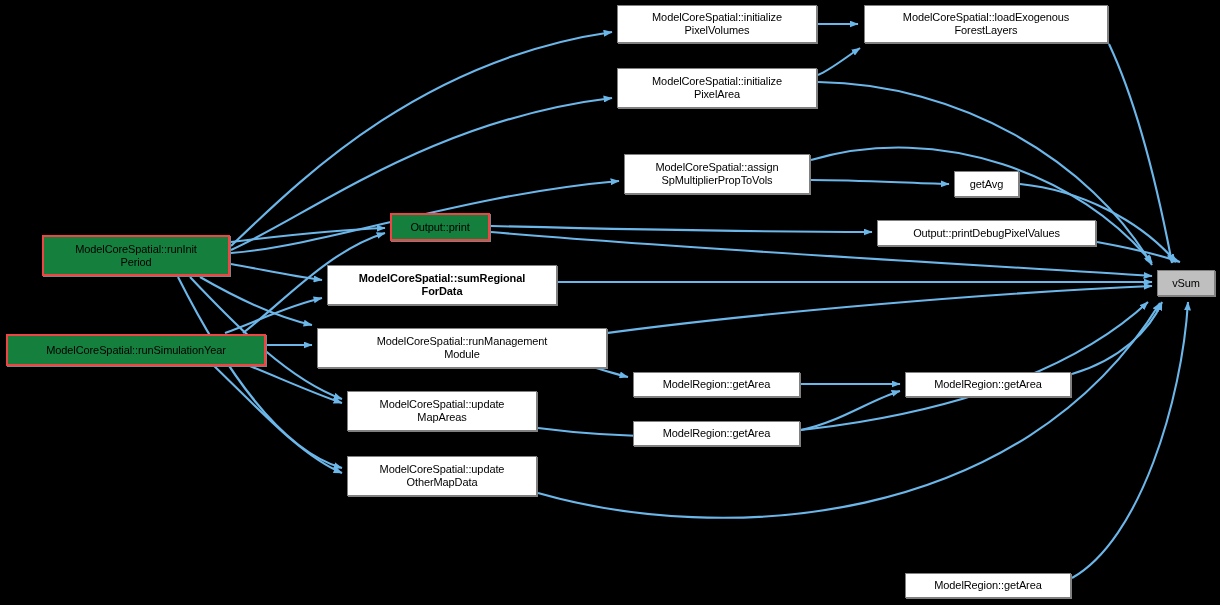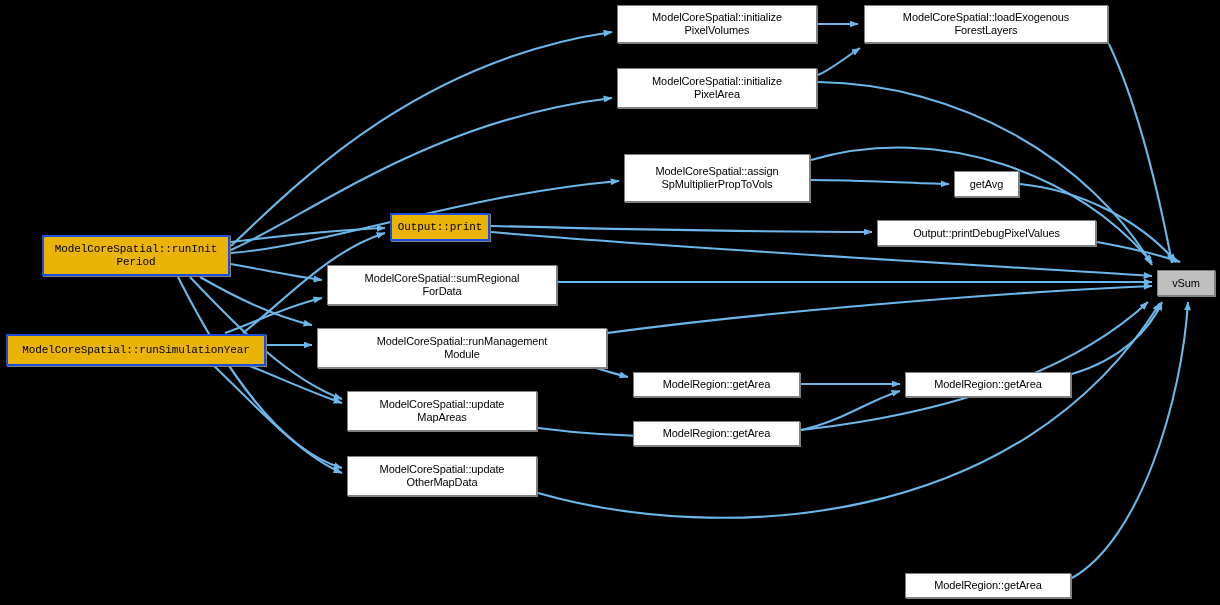--- a/index.html
+++ b/index.html
@@ -41,24 +41,23 @@
     background: #ffffff;
     border: 1px solid #808080;
     box-shadow: 1px 1px 0 0 #808080;
   }
   .node.current {
     background: #bfbfbf;
     border: 1px solid #808080;
     box-shadow: 1px 1px 0 0 #808080;
   }
   .node.highlight {
-    background: #eab308;
-    border: 2px solid #1d4ed8;
+    background: #15803d;
+    border: 2px solid #ef4444;
     box-shadow: 1px 1px 0 0 #808080;
-    font-family: Liberation Mono, monospace;
   }
   .node span { display: block; padding: 0 4px; }
 </style>
 </head>
 <body>
 
 <div id="canvas-wrap">
 
   <svg class="edges" viewBox="0 0 1220 605">
     <defs>
@@ -111,21 +110,21 @@
   </div>
 
   <div class="node highlight" style="left:6px;top:334px;width:260px;height:32px;">
     <span>ModelCoreSpatial::runSimulationYear</span>
   </div>
 
   <div class="node highlight" style="left:390px;top:213px;width:100px;height:28px;">
     <span>Output::print</span>
   </div>
 
-  <div class="node normal" style="left:327px;top:265px;width:230px;height:40px;">
+  <div class="node normal" style="left:327px;top:265px;width:230px;height:40px;font-weight:bold;">
     <span>ModelCoreSpatial::sumRegional
 ForData</span>
   </div>
 
   <div class="node normal" style="left:317px;top:328px;width:290px;height:40px;">
     <span>ModelCoreSpatial::runManagement
 Module</span>
   </div>
 
   <div class="node normal" style="left:347px;top:391px;width:190px;height:40px;">
@@ -141,21 +140,21 @@
   <div class="node normal" style="left:617px;top:5px;width:200px;height:38px;">
     <span>ModelCoreSpatial::initialize
 PixelVolumes</span>
   </div>
 
   <div class="node normal" style="left:617px;top:68px;width:200px;height:40px;">
     <span>ModelCoreSpatial::initialize
 PixelArea</span>
   </div>
 
-  <div class="node normal" style="left:624px;top:154px;width:186px;height:48px;">
+  <div class="node normal" style="left:624px;top:154px;width:186px;height:40px;">
     <span>ModelCoreSpatial::assign
 SpMultiplierPropToVols</span>
   </div>
 
   <div class="node normal" style="left:633px;top:372px;width:167px;height:25px;">
     <span>ModelRegion::getArea</span>
   </div>
 
   <div class="node normal" style="left:633px;top:421px;width:167px;height:25px;">
     <span>ModelRegion::getArea</span>

